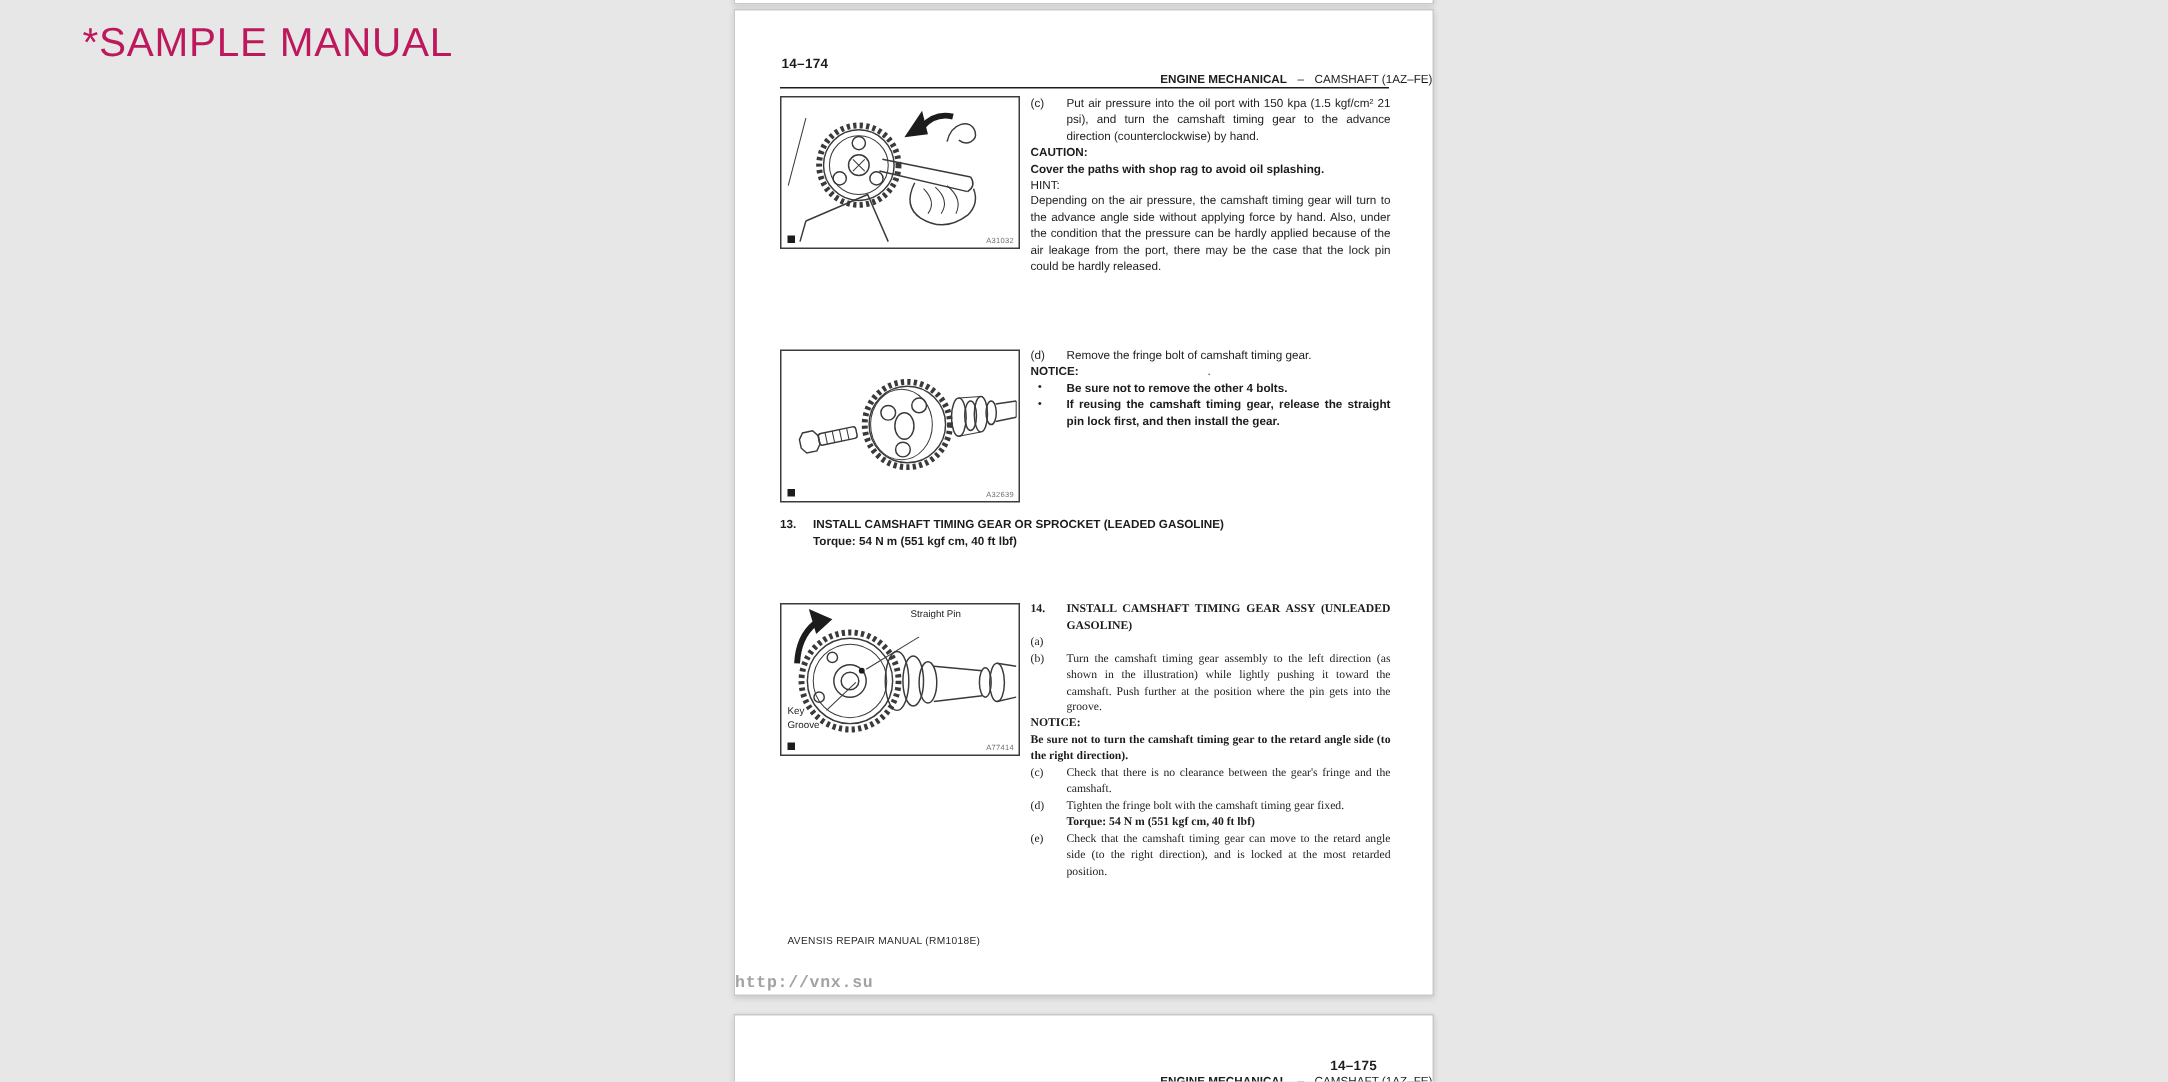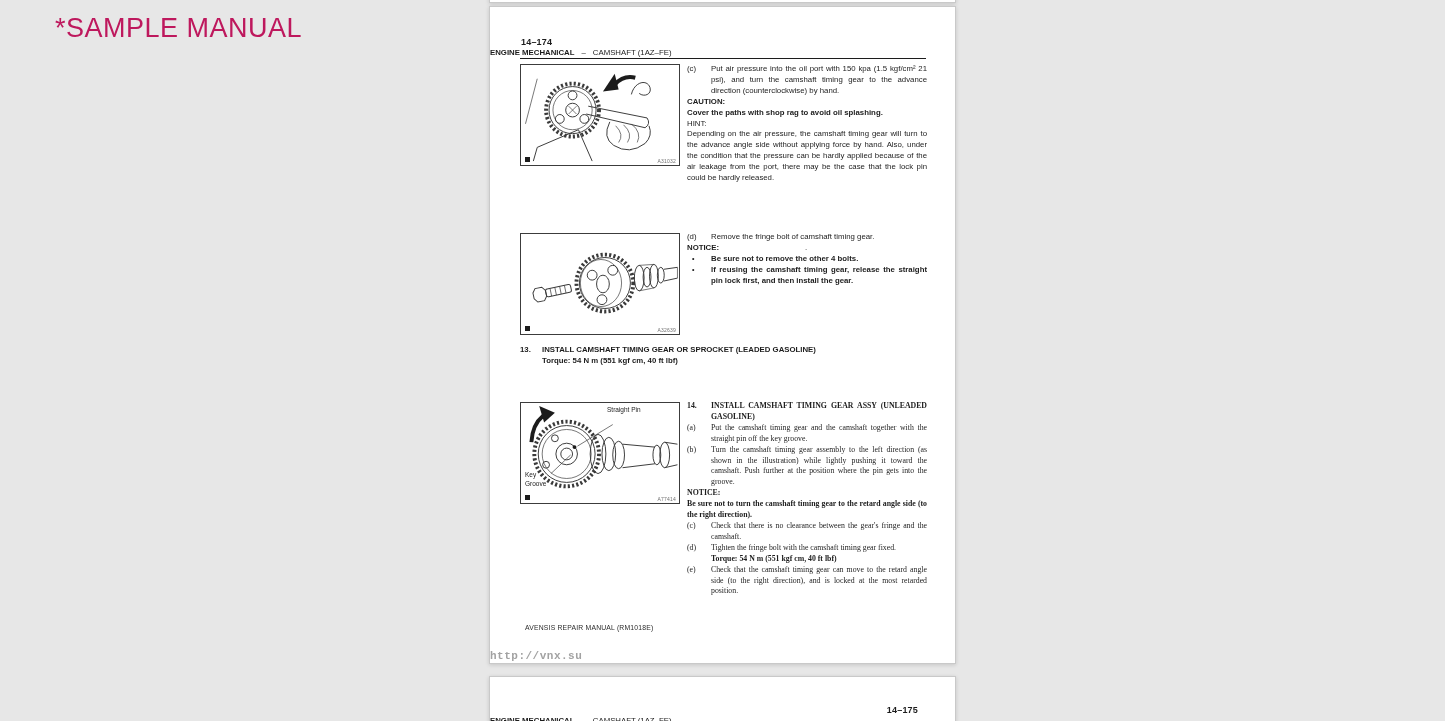--- a/index.html
+++ b/index.html
@@ -17,21 +17,21 @@
   .page {
     position: absolute; left: 489px; width: 467px;
     background: #fff; border: 1px solid #c9c9c9;
     box-shadow: 0 1px 4px rgba(0,0,0,0.15);
   }
   #page-prev { top: -3px; height: 6px; }
   #page-1 { top: 6px; height: 658px; }
   #page-2 { top: 676px; height: 240px; }
   .abs { position: absolute; }
   .pgnum { font-size: 9px; font-weight: bold; letter-spacing: 0.2px; }
-  .hdr-center { left: 0; right: 0; text-align: left; font-size: 7.8px; white-space: nowrap; }
+  .hdr-center { left: 0; right: 0; text-align: right; font-size: 7.8px; white-space: nowrap; }
   .hdr-bold { font-weight: bold; }
   .hdr-dash { margin: 0 7px; }
   .rule { left: 30px; right: 29px; border-top: 1.5px solid #1c1c1c; }
   .fig {
     position: absolute; left: 30px; width: 160px; height: 102px;
     border: 1px solid #3c3c3c; background: #fff;
   }
   .fig svg { position: absolute; left: 0; top: 0; width: 158px; height: 100px; }
   .figcode { position: absolute; right: 3px; bottom: 1px; font-size: 5px; color: #707070; letter-spacing: 0.2px; }
   .figmark { position: absolute; left: 4px; bottom: 3px; width: 5px; height: 5px; background: #1c1c1c; }
@@ -194,21 +194,20 @@
     <span class="figcode">A77414</span>
   </div>
 
   <div class="col" style="top:394px;font-family:Liberation Serif, serif;">
     <div class="t b row">
       <span class="lbl">14.</span>
       <span class="txt j">INSTALL CAMSHAFT TIMING GEAR ASSY (UNLEADED GASOLINE)</span>
     </div>
     <div class="t row">
       <span class="lbl">(a)</span>
-      <span class="txt j">Put the camshaft timing gear and the camshaft together with the straight pin off the key groove.</span>
     </div>
     <div class="t row">
       <span class="lbl">(b)</span>
       <span class="txt j">Turn the camshaft timing gear assembly to the left direction (as shown in the illustration) while lightly pushing it toward the camshaft. Push further at the position where the pin gets into the groove.</span>
     </div>
     <div class="t b">NOTICE:</div>
     <div class="t b j">Be sure not to turn the camshaft timing gear to the retard angle side (to the right direction).</div>
     <div class="t row">
       <span class="lbl">(c)</span>
       <span class="txt j">Check that there is no clearance between the gear's fringe and the camshaft.</span>

